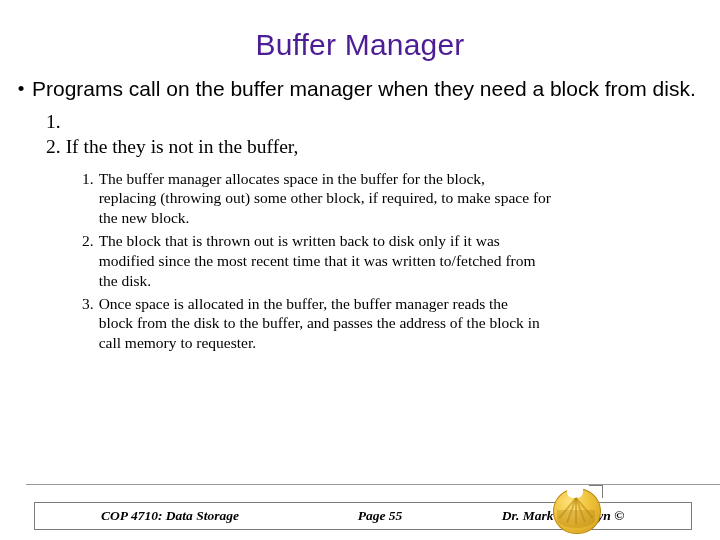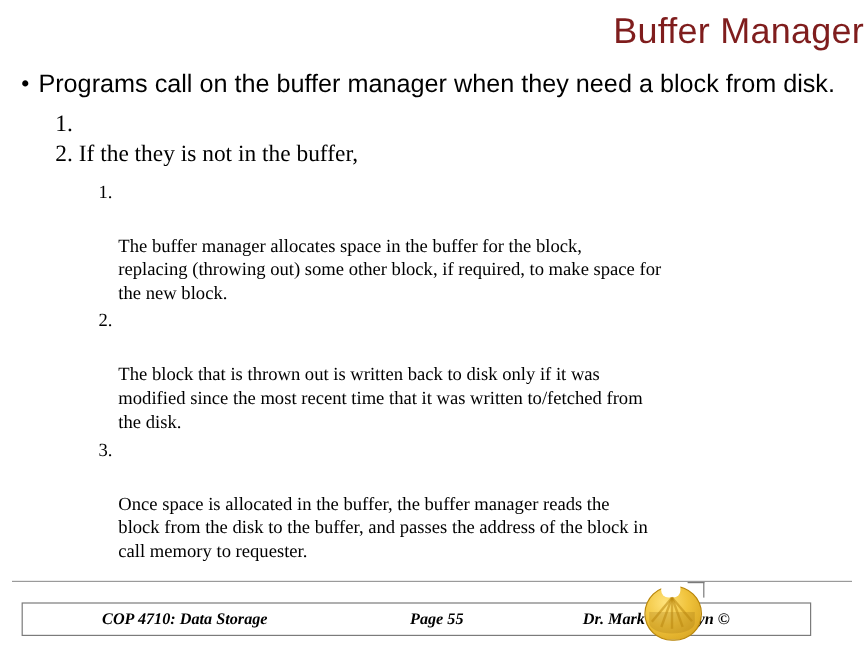--- a/index.html
+++ b/index.html
@@ -13,28 +13,28 @@
     font-family: "Liberation Serif", serif;
     overflow: hidden;
   }
   .slide {
     position: relative;
     width: 720px;
     height: 540px;
     box-sizing: border-box;
   }
   .title {
-    text-align: right;
-    color: #7f1d1d;
+    text-align: center;
+    color: #4c1d95;
     font-family: "Liberation Sans", sans-serif;
     font-size: 30px;
     font-weight: normal;
     letter-spacing: 0.2px;
     margin: 0;
-    padding-top: 10px;
+    padding-top: 28px;
     line-height: 1.1;
   }
   .body {
     padding: 10px 14px 0 10px;
     color: #000000;
   }
   
   .lvl1 {
     display: flex;
     align-items: flex-start;
@@ -101,34 +101,33 @@
   ol.lvl3 > li .num {
     flex: 0 0 auto;
     padding-left: 72px;
     padding-right: 5px;
   }
   ol.lvl3 > li .txt {
     flex: 1;
     padding-right: 14px;
     text-align: justify;
     text-justify: inter-word;
-    margin-top: 45px;
   }
   ol.lvl3 > li .txt .jline {
     display: block;
     text-align: justify;
   }
   ol.lvl3 > li .txt .lastline {
     display: block;
     text-align: left;
   }
   
   .footer {
     position: absolute;
-    left: 0;
+    left: 16px;
     bottom: 0;
     width: 599px;
     height: 56px;
   }
   .footer-rule {
     position: absolute;
     top: 0;
     left: 10px;
     width: 700px;
     height: 1px;

